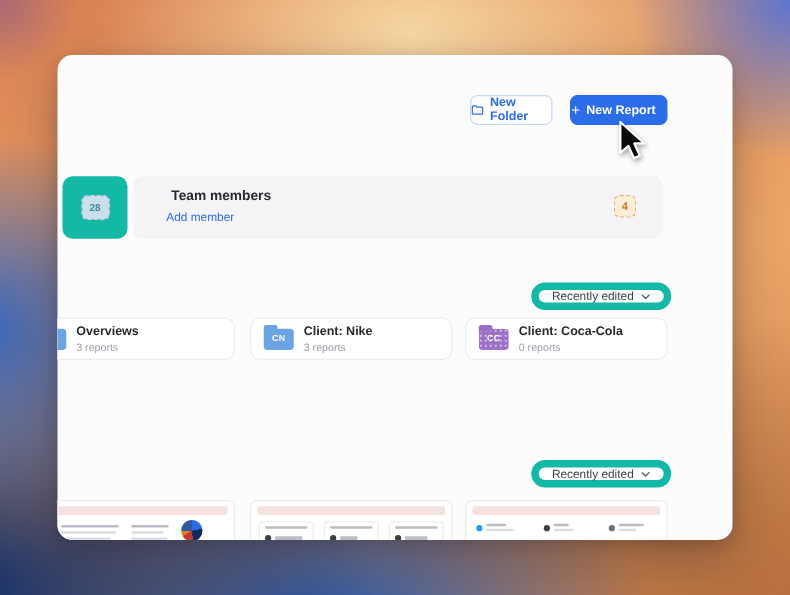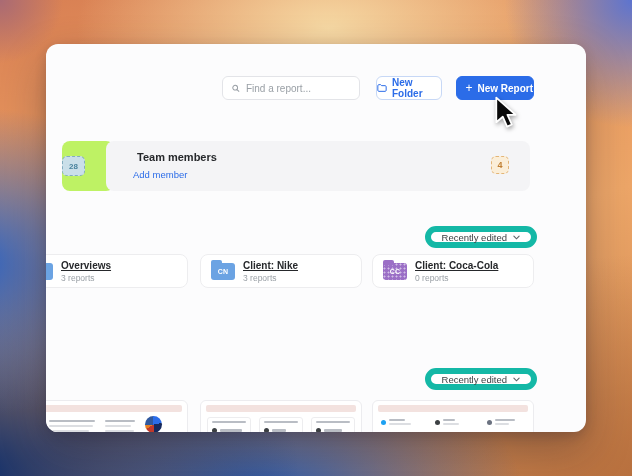--- a/index.html
+++ b/index.html
@@ -28,30 +28,30 @@
     display:flex;align-items:center;gap:6px;padding:0 9px;
     background:#fff;border:1px solid #e3e4e8;border-radius:6px;
   }
   .search input{
     border:none;outline:none;width:100%;font-size:10px;color:#5f6368;
     font-family:"Liberation Sans",sans-serif;background:transparent;padding:0;
   }
   .search input::placeholder{color:#9aa0a6;}
   .btn{
     position:absolute;top:32px;height:24px;box-sizing:border-box;border-radius:6px;
-    display:flex;align-items:center;justify-content:flex-end;gap:5px;
+    display:flex;align-items:center;justify-content:flex-start;gap:5px;
     font-size:10px;font-weight:700;cursor:pointer;
   }
   .btn-outline{left:330px;width:66px;background:#fff;border:1px solid #c7d8f6;color:#2b6ce8;}
   .btn-primary{left:410px;width:78px;background:#2b6ce8;border:1px solid #2b6ce8;color:#fff;}
   .plus{font-size:12px;font-weight:400;line-height:1;margin-top:-1px;}
   
   .team-side{
-    position:absolute;left:16px;top:97px;width:52px;height:50px;
-    background:#bef264;border-radius:8px;display:flex;align-items:center;justify-content:flex-start;
+    position:absolute;left:4px;top:97px;width:52px;height:50px;
+    background:#14b8a6;border-radius:8px;display:flex;align-items:center;justify-content:center;
   }
   .avatar-badge{
     width:23px;height:20px;border-radius:5px;background:#cadfe9;
     border:1px dashed rgba(73,131,158,.55);box-sizing:border-box;
     color:#49839e;font-size:8px;font-weight:700;
     display:flex;align-items:center;justify-content:center;
   }
   .team-banner{
     position:absolute;left:60px;top:97px;width:424px;height:50px;
     background:#f4f4f6;border-radius:8px;box-sizing:border-box;
@@ -91,21 +91,21 @@
     content:"";position:absolute;top:-3px;left:0;width:11px;height:5px;
     border-radius:2px 2px 0 0;background:inherit;background-image:none;
   }
   .folder-blue{background-color:#6ba3e3;}
   .folder-purple{
     background-color:#9b6fc6;
     background-image:radial-gradient(circle at 1.5px 1.5px, rgba(255,255,255,.55) .9px, transparent 1.1px);
     background-size:4px 4px;
   }
   .fmeta{display:flex;flex-direction:column;gap:2px;min-width:0;}
-  .ftitle{font-size:10px;font-weight:700;color:#26282b;white-space:nowrap;text-decoration:underline;}
+  .ftitle{font-size:10px;font-weight:700;color:#26282b;white-space:nowrap;}
   .fsub{font-size:8.5px;color:#9aa0a6;}
   
   .thumb{
     position:absolute;top:356px;height:72px;box-sizing:border-box;
     background:#fff;border:1px solid #ececef;border-radius:6px;cursor:pointer;overflow:hidden;
   }
   .thumb-1{left:-28px;width:170px;}
   .thumb-2{left:154px;width:162px;}
   .thumb-3{left:326px;width:162px;}
   .tstrip{position:absolute;top:4px;left:5px;right:5px;height:7px;background:#f3e2df;border-radius:2px;}
@@ -123,27 +123,20 @@
   .dot{width:5px;height:5px;border-radius:50%;background:#3c4043;}
   .mrow{position:absolute;display:flex;align-items:center;gap:3px;}
   
   .cursor{position:absolute;left:494px;top:96px;z-index:20;filter:drop-shadow(1px 2px 2px rgba(0,0,0,.35));}
 </style>
 </head>
 <body>
 
 <div class="win">
 
-  <div class="search">
-    <svg width="9" height="9" viewBox="0 0 10 10">
-      <circle cx="4" cy="4" r="3" fill="none" stroke="#9aa0a6" stroke-width="1.3"></circle>
-      <line x1="6.3" y1="6.3" x2="9" y2="9" stroke="#9aa0a6" stroke-width="1.3"></line>
-    </svg>
-    <input type="text" placeholder="Find a report..." style="">
-  </div>
 
   <div class="btn btn-outline">
     <svg width="11" height="10" viewBox="0 0 12 10">
       <path d="M1 2.2 C1 1.5 1.5 1 2.2 1 H4.4 L5.6 2.2 H9.8 C10.5 2.2 11 2.7 11 3.4 V7.8 C11 8.5 10.5 9 9.8 9 H2.2 C1.5 9 1 8.5 1 7.8 Z" fill="none" stroke="#2b6ce8" stroke-width="1.2"></path>
     </svg>
     <span>New Folder</span>
   </div>
 
   <div class="btn btn-primary">
     <span class="plus">+</span>

